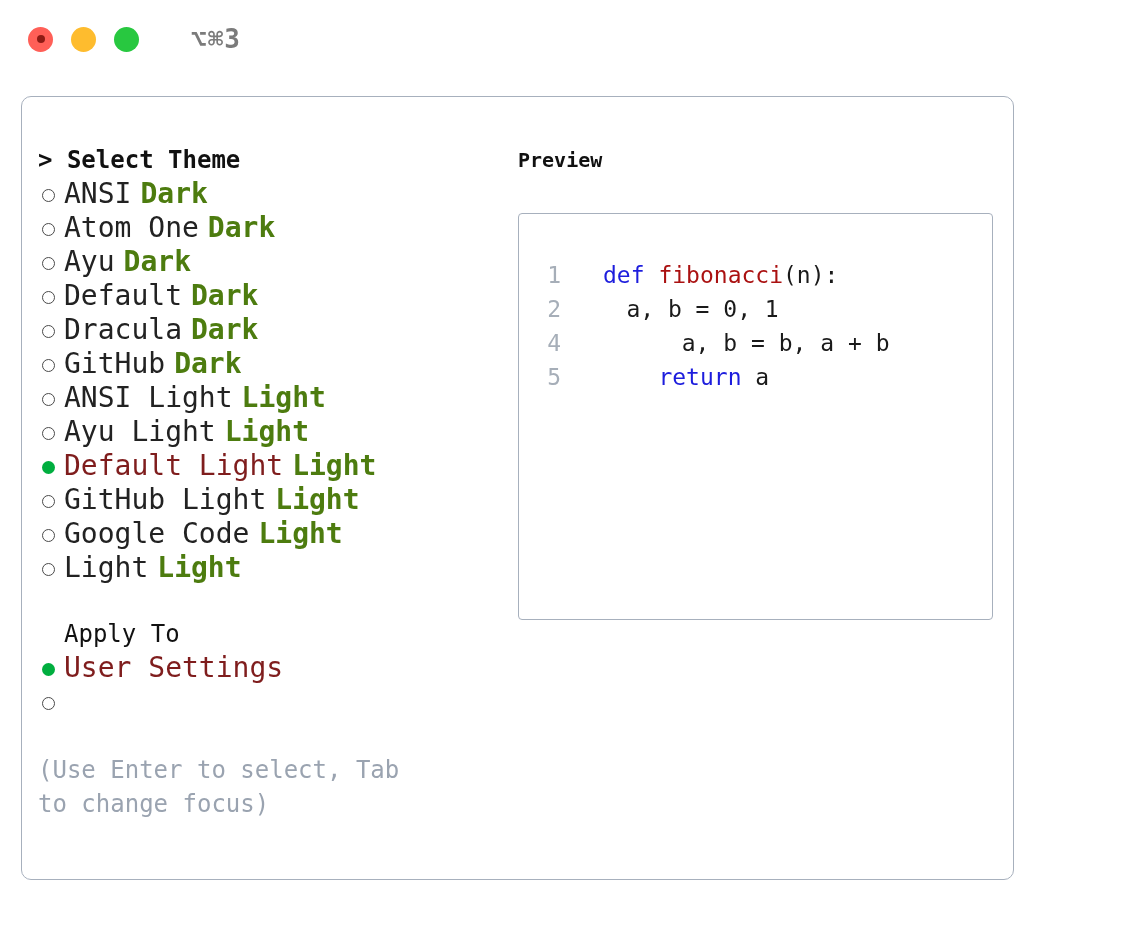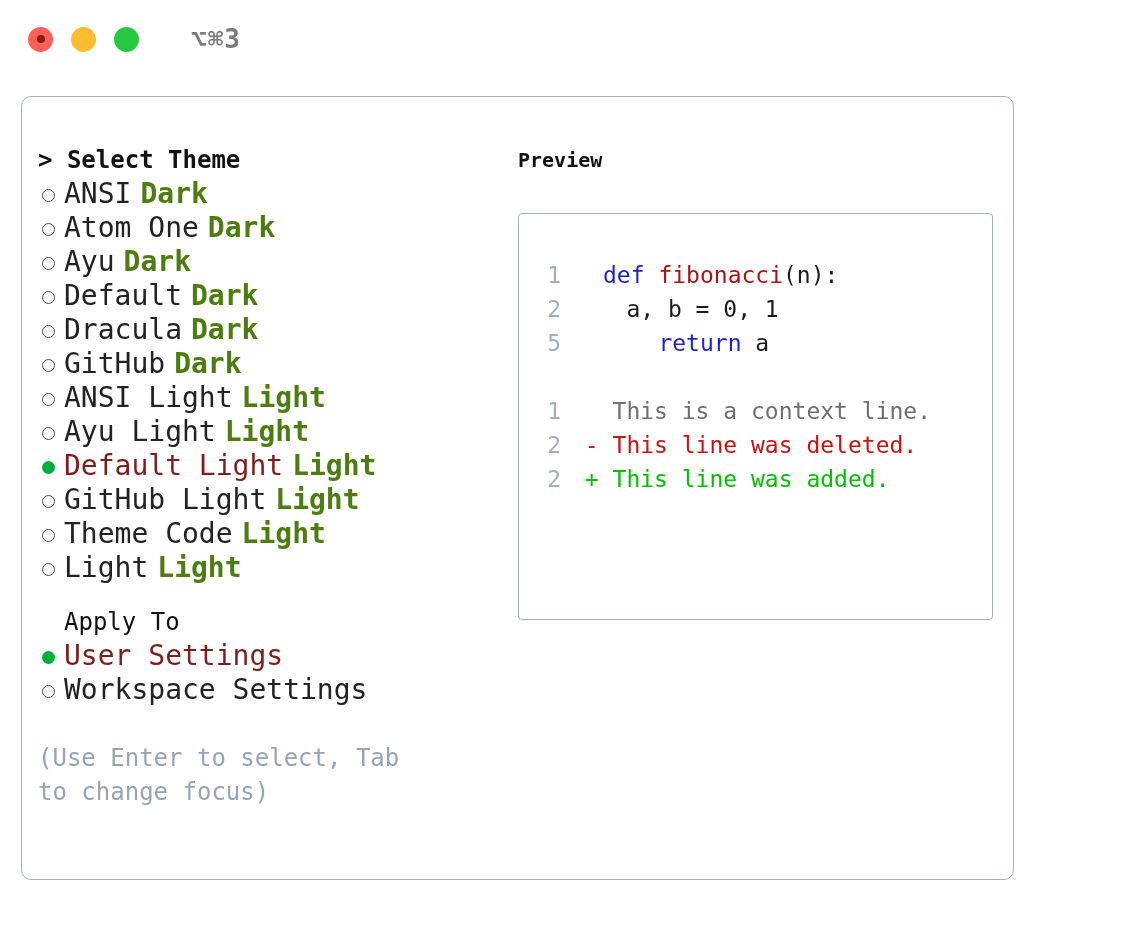--- a/index.html
+++ b/index.html
@@ -138,21 +138,21 @@
     padding-left: 9px;
     font-weight: bold;
   }
 
   .apply-title {
     font-size: 24px;
     line-height: 34px;
     color: #111111;
     white-space: pre;
     padding-left: 26px;
-    margin-top: 20px;
+    margin-top: 32px;
   }
 
   .hint {
     font-size: 24px;
     line-height: 34px;
     color: #9aa3b0;
     margin-top: 34px;
     width: 400px;
     white-space: pre-wrap;
     word-break: break-word;
@@ -221,47 +221,43 @@
             <div class="opt"><span class="marker off"><span class="dot"></span></span><span class="opt-label">ANSI</span><span class="opt-tag">Dark</span></div>
             <div class="opt"><span class="marker off"><span class="dot"></span></span><span class="opt-label">Atom One</span><span class="opt-tag">Dark</span></div>
             <div class="opt"><span class="marker off"><span class="dot"></span></span><span class="opt-label">Ayu</span><span class="opt-tag">Dark</span></div>
             <div class="opt"><span class="marker off"><span class="dot"></span></span><span class="opt-label">Default</span><span class="opt-tag">Dark</span></div>
             <div class="opt"><span class="marker off"><span class="dot"></span></span><span class="opt-label">Dracula</span><span class="opt-tag">Dark</span></div>
             <div class="opt"><span class="marker off"><span class="dot"></span></span><span class="opt-label">GitHub</span><span class="opt-tag">Dark</span></div>
             <div class="opt"><span class="marker off"><span class="dot"></span></span><span class="opt-label">ANSI Light</span><span class="opt-tag">Light</span></div>
             <div class="opt"><span class="marker off"><span class="dot"></span></span><span class="opt-label">Ayu Light</span><span class="opt-tag">Light</span></div>
             <div class="opt selected"><span class="marker on"><span class="dot"></span></span><span class="opt-label">Default Light</span><span class="opt-tag">Light</span></div>
             <div class="opt"><span class="marker off"><span class="dot"></span></span><span class="opt-label">GitHub Light</span><span class="opt-tag">Light</span></div>
-            <div class="opt"><span class="marker off"><span class="dot"></span></span><span class="opt-label">Theme Code</span><span class="opt-tag">Light</span></div>
+            <div class="opt"><span class="marker off"><span class="dot"></span></span><span class="opt-label">Google Code</span><span class="opt-tag">Light</span></div>
             <div class="opt"><span class="marker off"><span class="dot"></span></span><span class="opt-label">Light</span><span class="opt-tag">Light</span></div>
           </div>
 
         <div class="apply-title">Apply To</div>
 
         <div class="opt-list" id="apply-list">
             <div class="opt selected"><span class="marker on"><span class="dot"></span></span><span class="opt-label">User Settings</span></div>
-            <div class="opt"><span class="marker off"><span class="dot"></span></span><span class="opt-label">Workspace Settings</span></div>
+            <div class="opt"><span class="marker off"><span class="dot"></span></span></div>
           </div>
 
         <div class="hint">(Use Enter to select, Tab to change focus)</div>
       </div>
 
       <div class="col-right">
         <div class="preview-title">Preview</div>
 
         <div class="preview-box">
           <div id="code-block">
               <div class="code-line"><span class="ln">1</span><span class="kw">def </span><span class="fn">fibonacci</span><span class="pl">(n):</span></div>
               <div class="code-line"><span class="ln">2</span><span class="pl">    a, b = 0, 1</span></div>
+              <div class="code-line"><span class="ln">4</span><span class="pl">        a, b = b, a + b</span></div>
               <div class="code-line"><span class="ln">5</span><span class="pl">    </span><span class="kw">return</span><span class="pl"> a</span></div>
             </div>
           <div class="blank-line"></div>
-          <div id="diff-block">
-              <div class="code-line"><span class="ln">1</span><span class="ctx">   This is a context line.</span></div>
-              <div class="code-line"><span class="ln">2</span><span class="del"> - This line was deleted.</span></div>
-              <div class="code-line"><span class="ln">2</span><span class="add"> + This line was added.</span></div>
-            </div>
         </div>
       </div>
 
     </div>
   </div>
 </div>
 
 </body></html>

